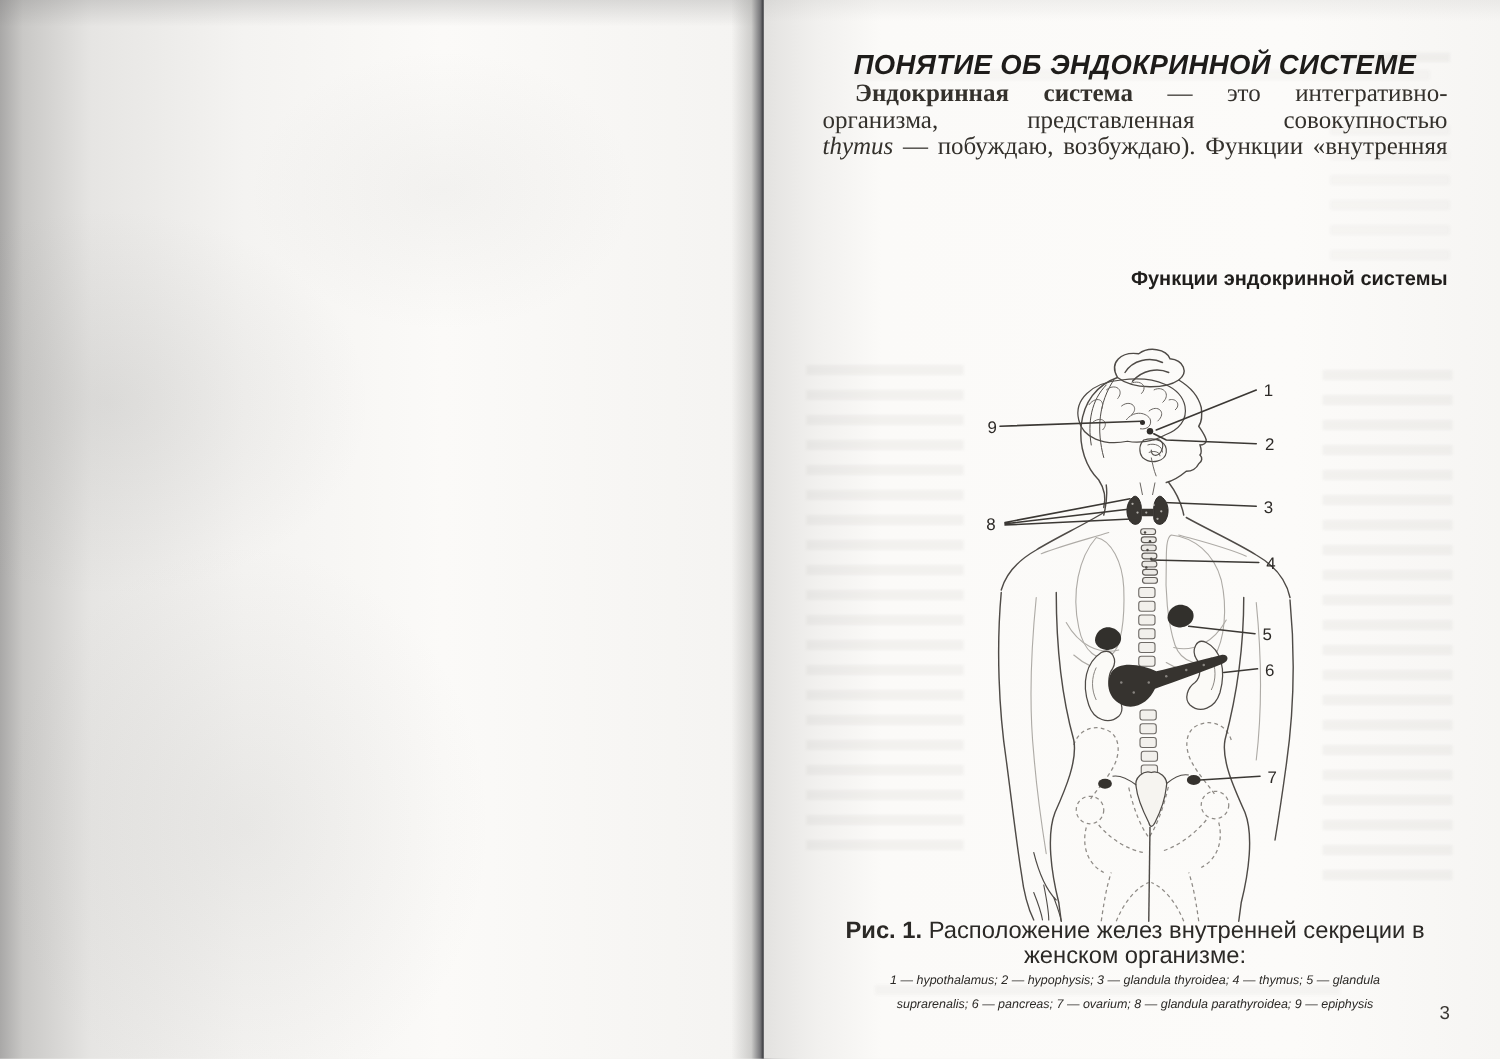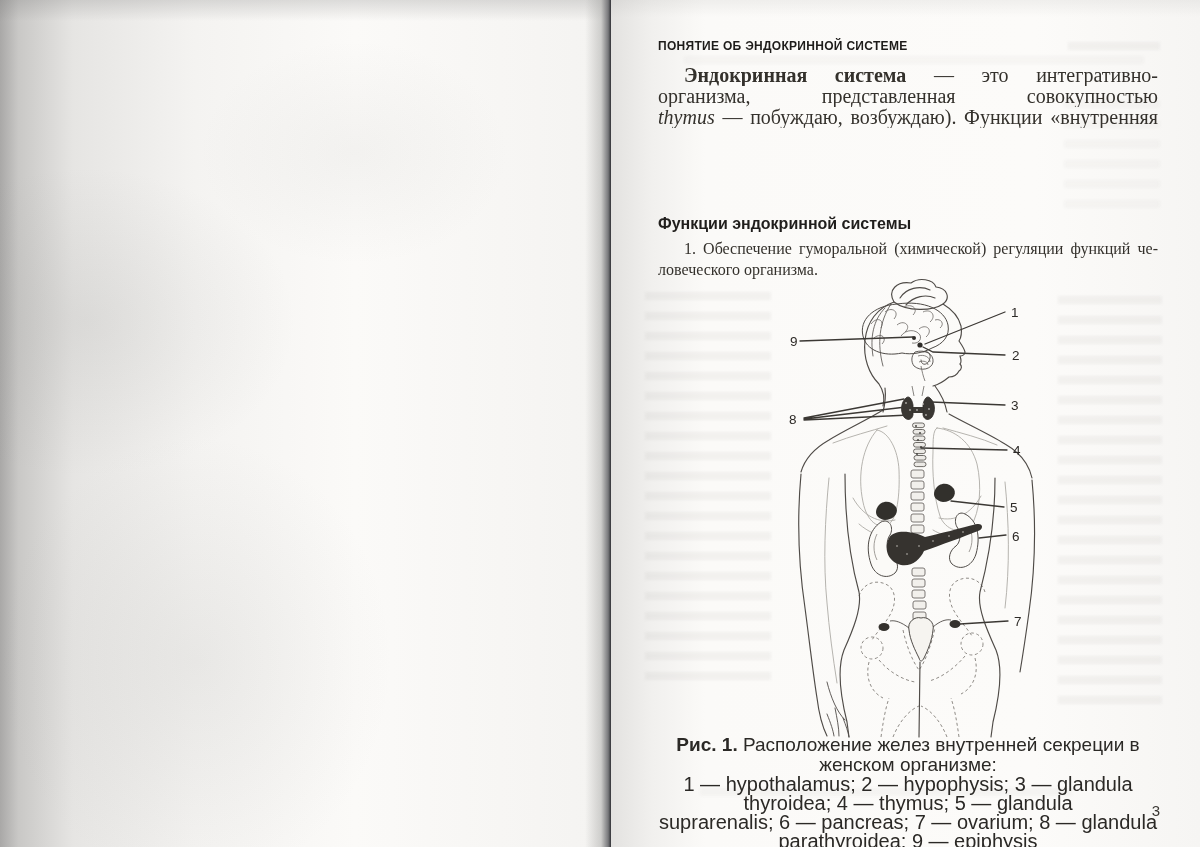--- a/index.html
+++ b/index.html
@@ -38,52 +38,52 @@
 
   
   .ghost {
     position:absolute; filter:blur(1.4px); opacity:.55; pointer-events:none;
     background:repeating-linear-gradient(to bottom,
       rgba(112,110,104,.12) 0 8px, rgba(112,110,104,0) 8px 20px);
   }
 
   .page-title {
     position:absolute; left:658px; top:39px; width:500px;
-    font-weight:700; font-size:12px; letter-spacing:.3px;
-    color:#1e1c1a; font-family:"Liberation Sans", sans-serif;
+    text-align:center; font-weight:700; font-size:22px; letter-spacing:.3px;
+    color:#1e1c1a; font-family:"Liberation Sans", sans-serif;font-style:italic;
   }
 
   .intro {
     position:absolute; left:658px; top:65px; width:500px; overflow:hidden;
     font-family:"Liberation Serif", serif; font-size:20px; line-height:21px; color:#34312c;
   }
   .jline { height:21px; text-align:justify; text-align-last:justify; overflow:hidden; }
   .jline.indent { padding-left:26px; }
   .jline.plain { text-align:left; text-align-last:left; }
   .bold { font-weight:700; }
   .it { font-style:italic; }
 
   .subheading {
-    position:absolute; left:658px; top:215px; width:500px; text-align:left;
+    position:absolute; left:658px; top:215px; width:500px; text-align:right;
     font-weight:700; font-size:16px; color:#201e1c;
   }
 
   .functions {
     position:absolute; left:658px; top:238px; width:500px; overflow:hidden;
     font-family:"Liberation Serif", serif; font-size:16px; line-height:21px; color:#34312c;
   }
 
   .figure-wrap { position:absolute; left:773px; top:278px; width:282px; height:460px; }
 
   .caption {
     position:absolute; left:650px; top:735px; width:516px; text-align:center;
     color:#2b2926; font-family:"Liberation Sans", sans-serif;
   }
   .caption .cap1 { font-size:19px; line-height:20px; }
-  .caption .cap2 { font-size:20px; line-height:19px; }
+  .caption .cap2 { font-size:10px; line-height:19px;font-style:italic; }
 
   .page-number {
     position:absolute; left:1120px; top:802px; width:40px; text-align:right;
     font-size:15px; color:#3a3733;
   }
 
   svg text { font-family:"Liberation Sans", sans-serif; font-size:13.5px; fill:#2d2a27; }
 </style>
 </head>
 <body>
@@ -104,24 +104,20 @@
   <div class="page-title">ПОНЯТИЕ ОБ ЭНДОКРИННОЙ СИСТЕМЕ</div>
 
   <div class="intro">
     <div class="jline indent"><span class="bold">Эндокринная система</span><span> — это интегративно-регуляторная система</span></div>
     <div class="jline">организма, представленная совокупностью функционально взаимос-</div>
     <div class="jline"><span class="it">thymus</span><span> — побуждаю, возбуждаю). Функции «внутренняя секреция»</span></div>
   </div>
 
   <div class="subheading">Функции эндокринной системы</div>
 
-  <div class="functions">
-    <div class="jline indent">1. Обеспечение гуморальной (химической) регуляции функций че-</div>
-    <div class="jline plain">ловеческого организма.</div>
-  </div>
 
   <div class="figure-wrap">
   <svg viewBox="0 0 282 460" width="282" height="460">
 
     <g stroke="#aeaba6" stroke-width=".9" fill="none" stroke-linecap="round">
       <path d="M114,148 C98,153 78,158 60,165"></path>
       <path d="M170,150 C188,155 208,160 224,167"></path>
       <path d="M80,220 C90,238 106,246 122,242"></path>
       <path d="M208,218 C198,236 182,244 166,240"></path>
       <path d="M104,152 C90,168 84,196 90,224 C94,244 106,252 116,246 C124,240 127,218 126,192 C125,172 116,154 104,152 Z"></path>

